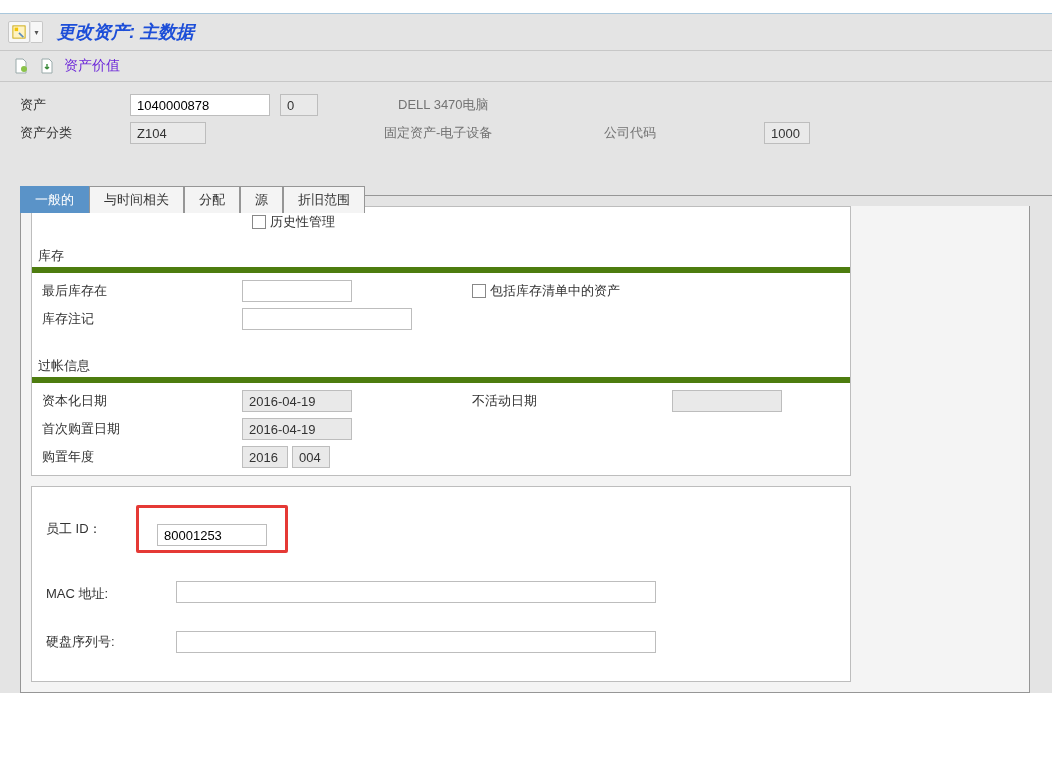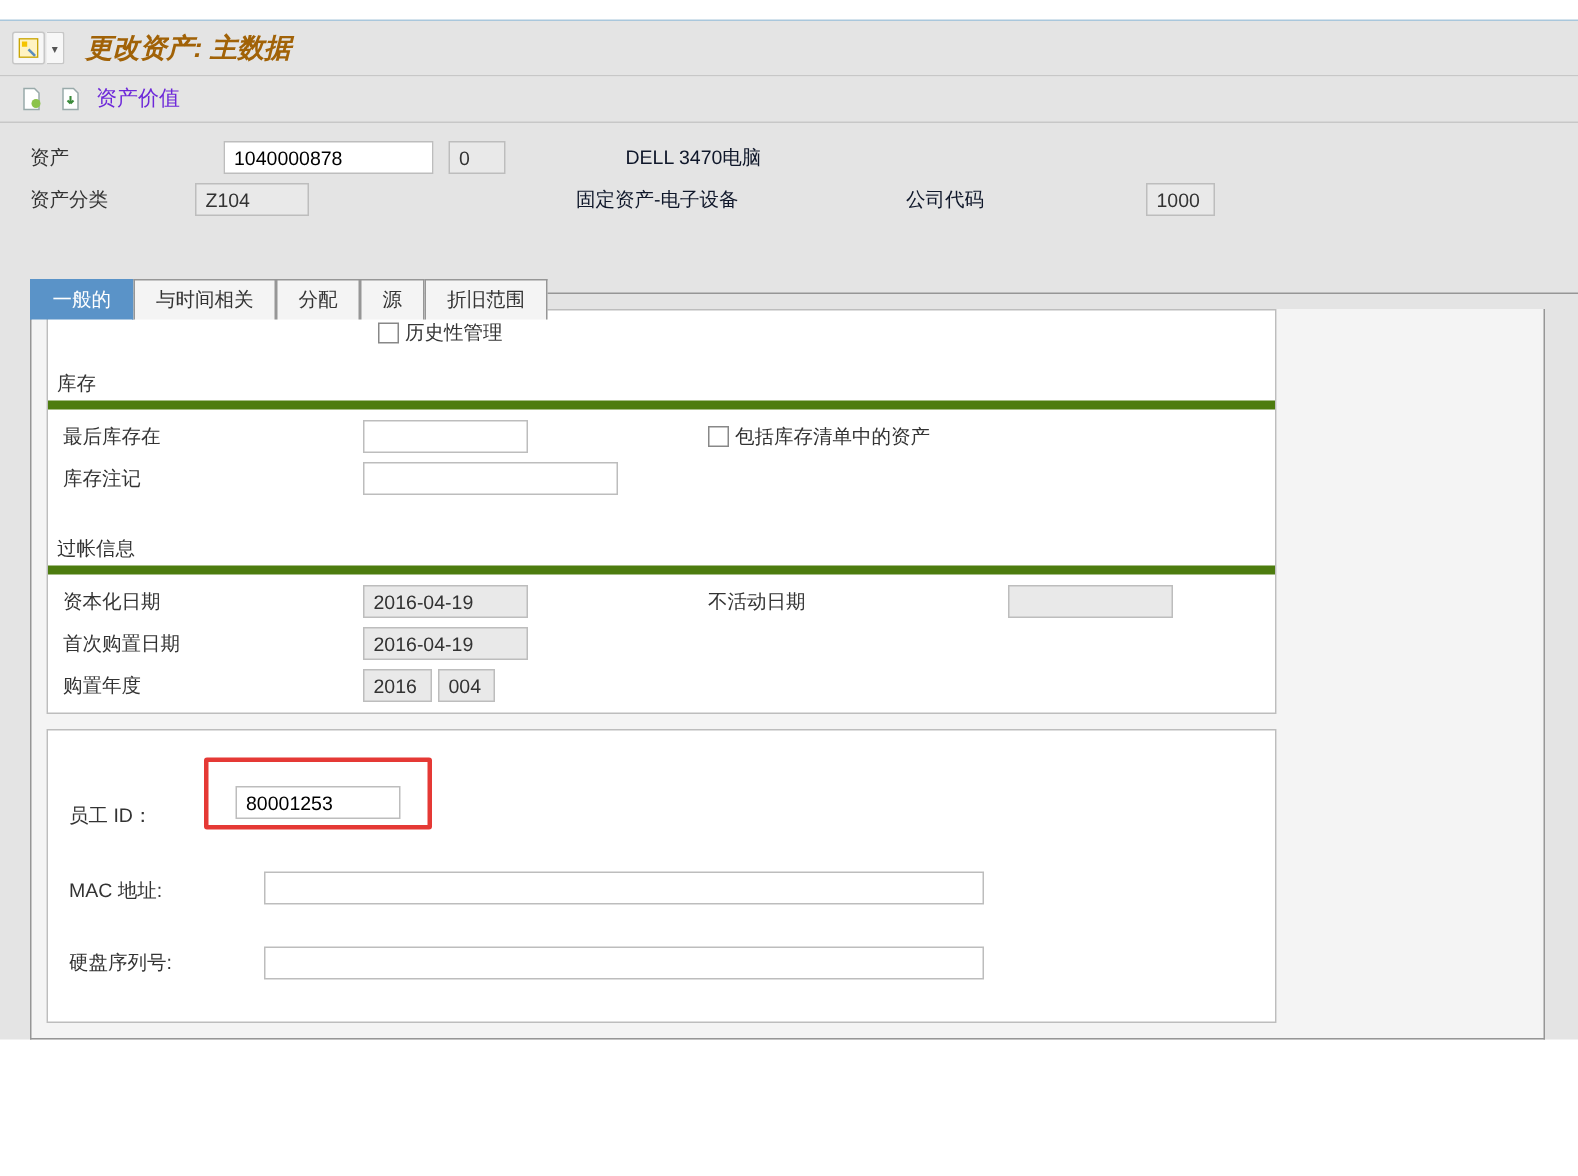--- a/index.html
+++ b/index.html
@@ -48,21 +48,21 @@
     border-left: none;
     border-radius: 0 2px 2px 0;
     font-size: 8px;
     color:#555;
     margin-left:-5px;
   }
   .page-title {
     font-size: 18px;
     font-style: italic;
     font-weight: bold;
-    color: #a16207;
+    color: #1d4ed8;
     margin-left: 8px;
   }
   .sub-toolbar {
     display: flex;
     align-items: center;
     gap: 8px;
     padding: 6px 12px;
     background: #e4e4e4;
     border-bottom: 1px solid #c7c7c7;
   }
@@ -108,21 +108,21 @@
     background: #e9e9e9;
     border: 1px solid #bdbdbd;
     padding: 2px 6px;
     height: 22px;
     font-size: 13px;
     display: inline-flex;
     align-items:center;
   }
   .desc-text {
     font-size: 13px;
-    color: #0f172a;
+    color: #737373;
   }
   .tabs {
     display: flex;
     margin-left: 20px;
     border-bottom: 1px solid #969696;
   }
   .tab {
     padding: 4px 14px;
     border: 1px solid #969696;
     border-bottom: none;
@@ -183,21 +183,21 @@
     display:inline-block;
     margin-right:4px;
     vertical-align:middle;
   }
   .highlight-box {
     border: 3px solid #e53935;
     border-radius: 2px;
     padding: 16px 18px 4px 18px;
     display: inline-flex;
     align-items: center;
-  } .w90{width:76px;} .w110{width:110px;} .w130{width:140px;margin-left:19px;}
+  } .w90{width:76px;} .w110{width:110px;} .w130{width:140px;}
   .w38{width:38px;} .w46{width:46px;} .w480{width:480px;}
 </style>
 </head>
 <body>
 
 <div class="top-strip"></div>
 
 <div class="title-bar">
   <span class="icon-btn">
     <svg width="14" height="14" viewBox="0 0 16 16">
@@ -296,21 +296,21 @@
         <div class="line">
           <span class="lbl">购置年度</span>
           <span class="fld-readonly w46">2016</span>
           <span style="width:4px"></span>
           <span class="fld-readonly w38">004</span>
         </div>
       </div>
     </div>
 
     <div class="inner-panel" style="padding:18px 14px 28px 14px;">
-      <div style="display:flex;align-items:flex-end;margin-bottom:28px;">
+      <div style="display:flex;align-items:center;margin-bottom:28px;">
         <span style="width:90px">员工 ID：</span>
         <span class="highlight-box">
           <input class="fld-input w110" style="text-align: left;" value="80001253">
         </span>
       </div>
       <div style="display:flex;align-items:flex-end;margin-bottom:28px;margin-top:10px;">
         <span style="width:130px">MAC 地址:</span>
         <input class="fld-input w480" value="" style="">
       </div>
       <div style="display:flex;align-items:center;">

